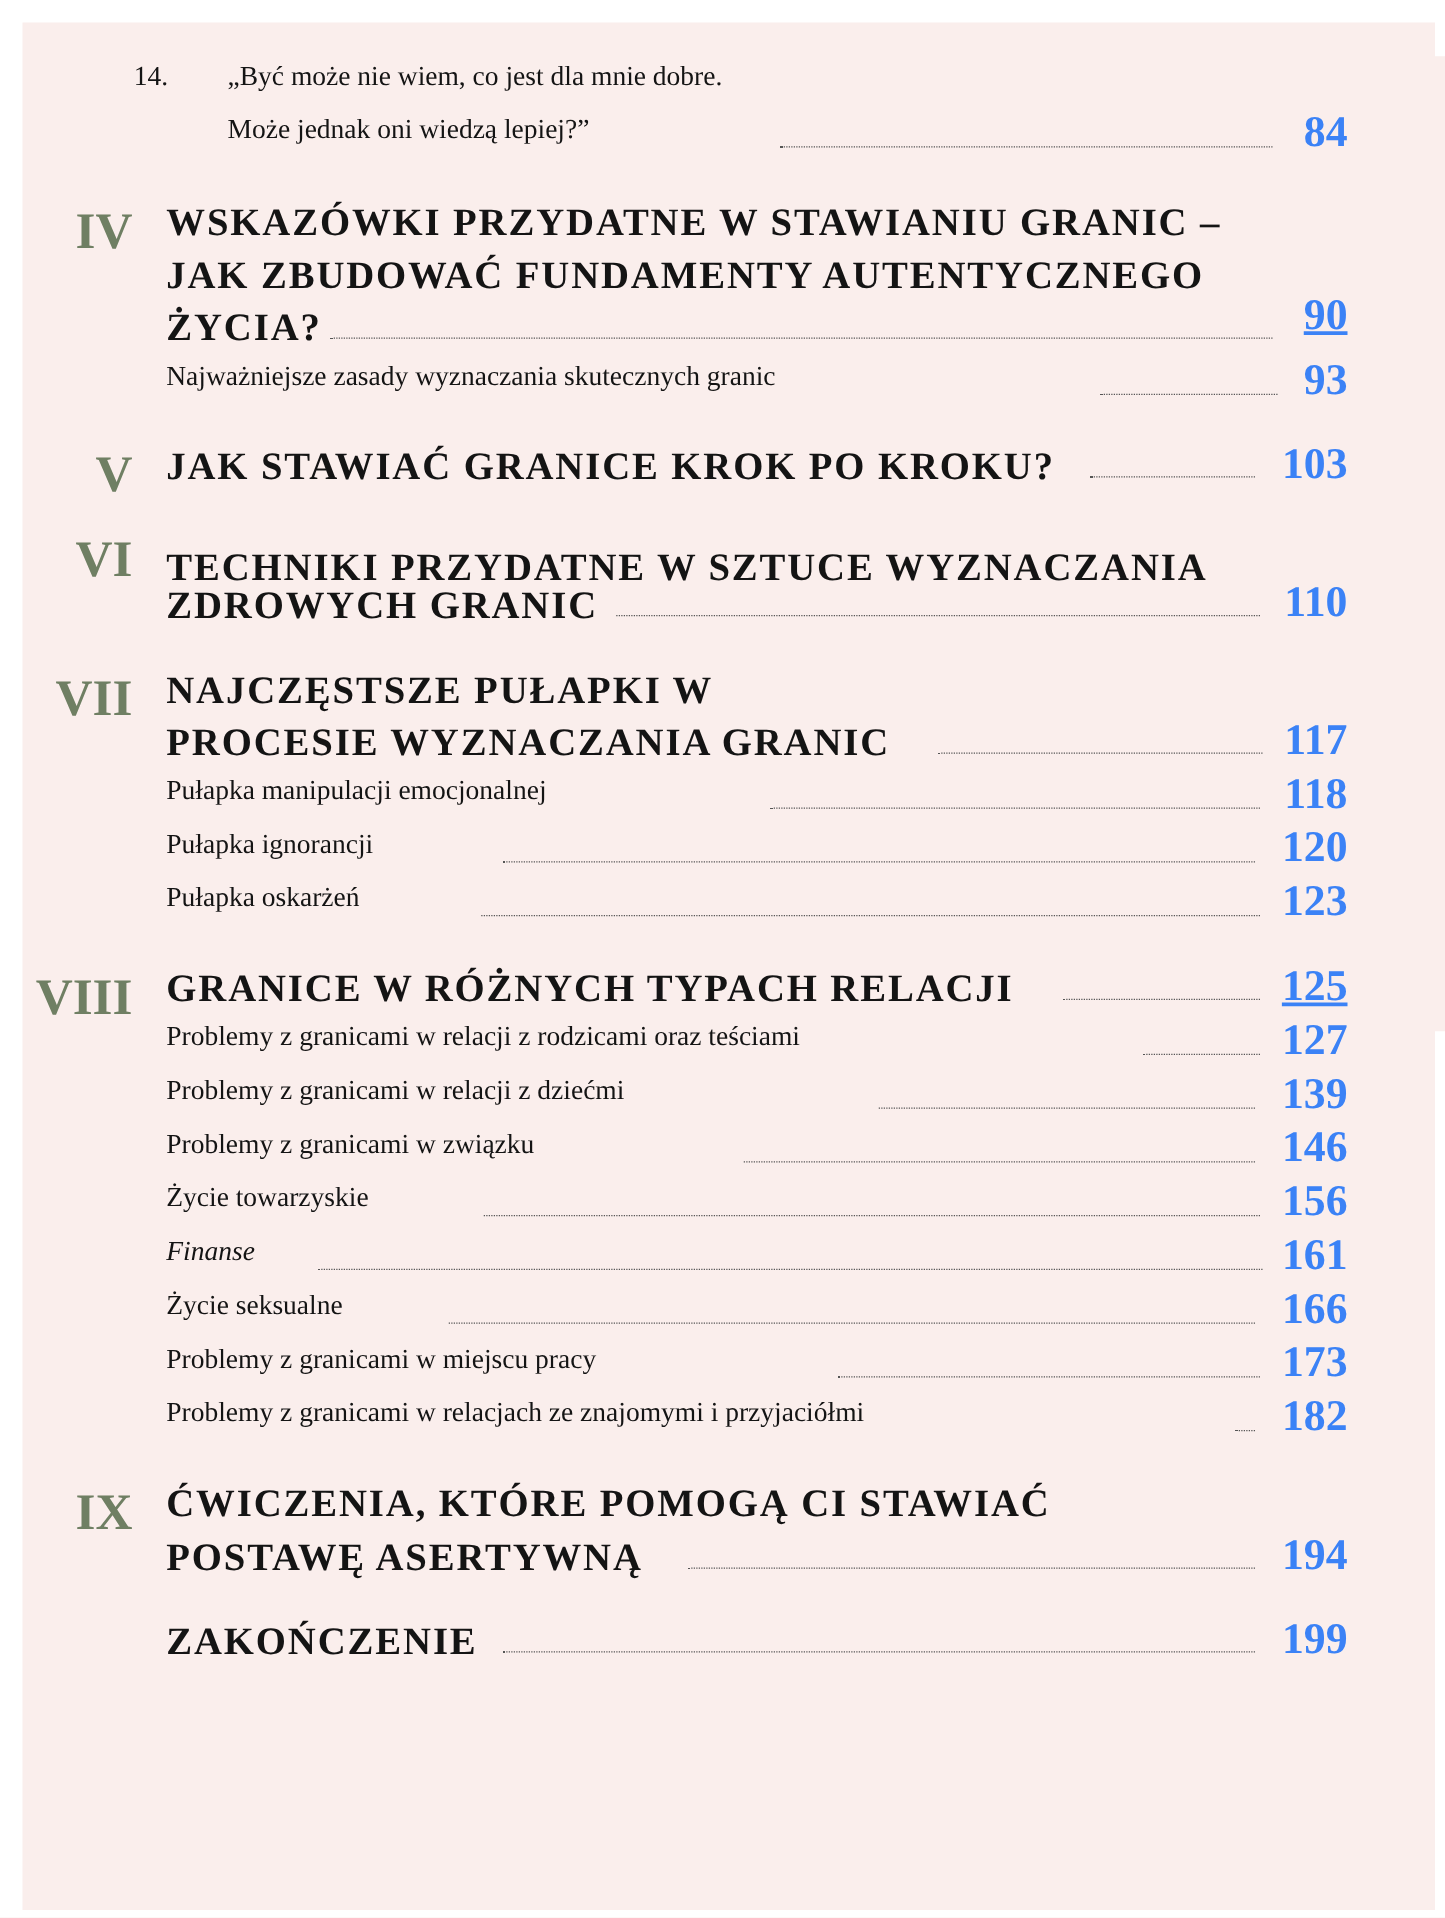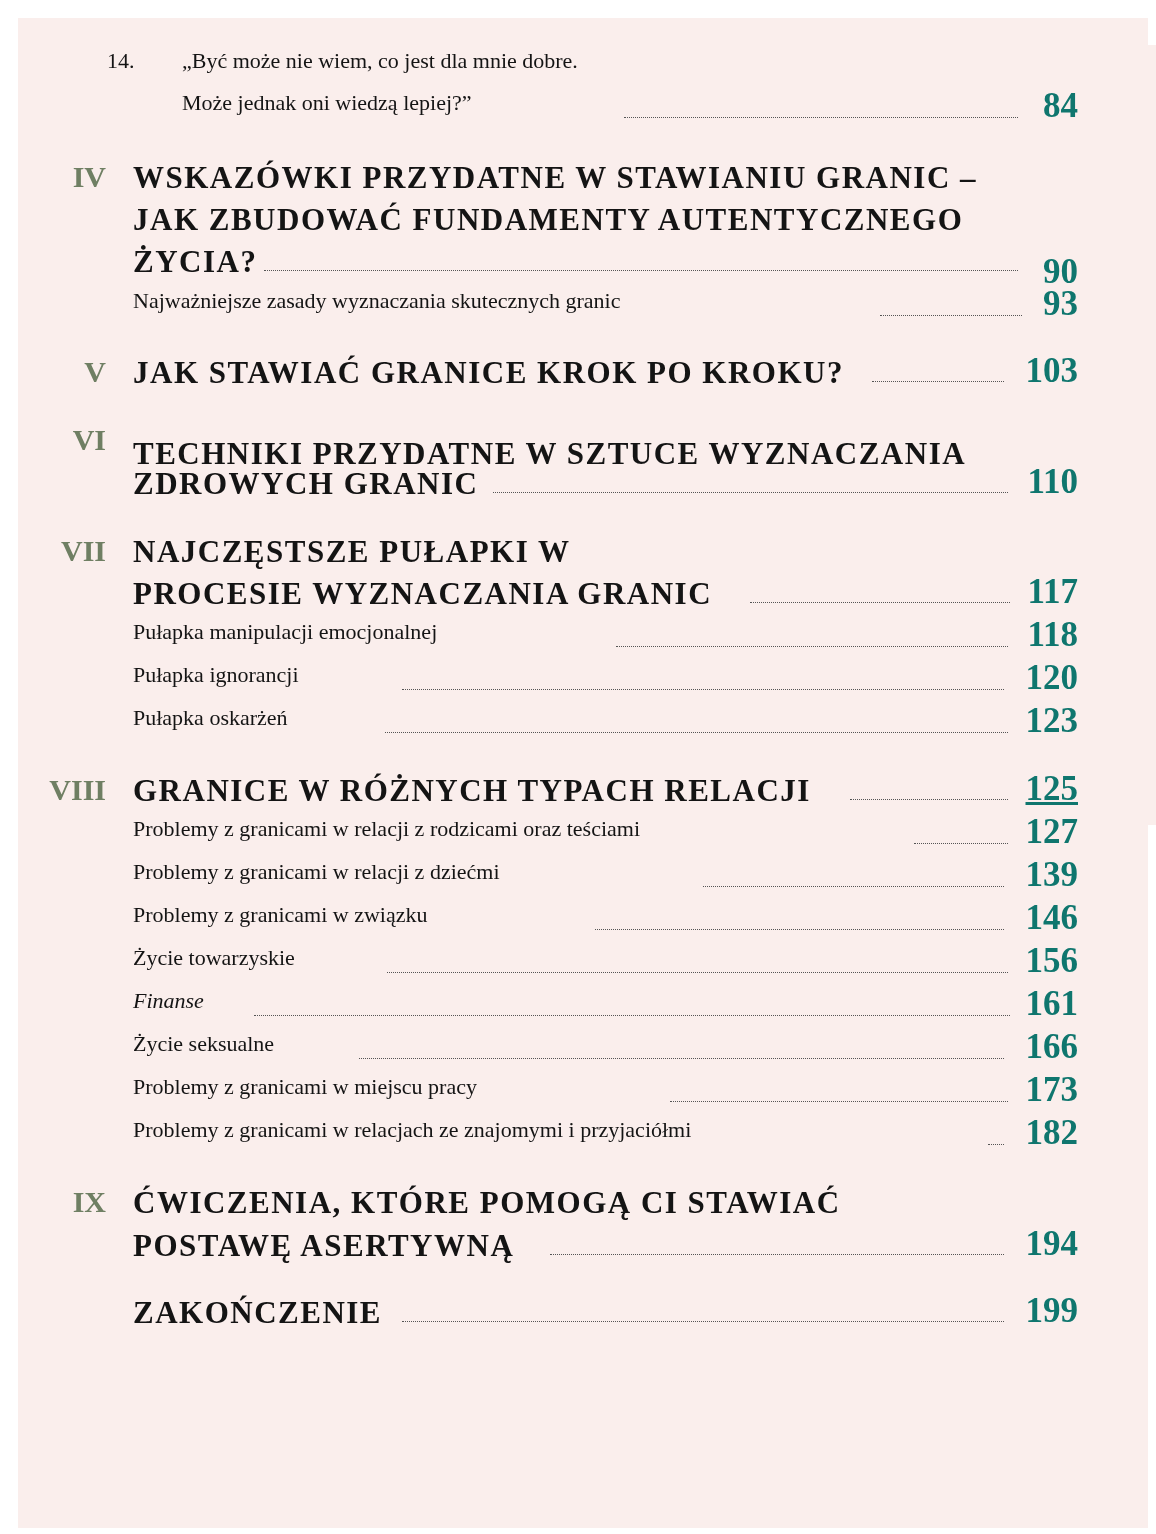--- a/index.html
+++ b/index.html
@@ -8,26 +8,26 @@
     background: #ffffff;
     font-family: "Liberation Serif", "DejaVu Serif", serif;
     color: #141414;
   }
   .page {
     position: absolute; left: 18px; top: 18px; width: 1130px; height: 1510px;
     background: #FAEEEC;
   }
   .notch-top { position: absolute; left: 1148px; top: 0; width: 8px; height: 45px; background: #ffffff; }
   .notch-right { position: absolute; left: 1148px; top: 45px; width: 8px; height: 780px; background: #FAEEEC; }
-  .roman { position: absolute; right: 1050px; text-align: right; font-weight: bold; color: #6F7F63; font-size: 30px; }
+  .roman { position: absolute; right: 1050px; text-align: right; font-weight: bold; color: #6F7F63; font-size: 41px; }
   .title { position: absolute; left: 133px; white-space: nowrap; }
   .chapter { font-weight: bold; font-size: 31px; letter-spacing: 1.5px; }
   .sub { font-size: 22px; }
   .leader { position: absolute; height: 0; border-bottom: 1.5px dotted #555; }
-  .page-no { position: absolute; right: 78px; font-weight: bold; color: #0f766e; font-size: 35px; }
+  .page-no { position: absolute; right: 78px; font-weight: bold; color: #3b82f6; font-size: 35px; }
 </style>
 </head>
 <body>
 
 <div class="page"></div>
 <div class="notch-top"></div>
 <div class="notch-right"></div>
 
 <div>
   <span class="sub" style="position:absolute;left:107px;top:48px;">14.</span>
@@ -36,21 +36,21 @@
   <div class="leader" style="left:624px;width:394px;top:117px;"></div>
   <span class="page-no" style="top:86px;">84</span>
 </div>
 
 <div>
   <span class="roman" style="top:160px;">IV</span>
   <span class="title chapter" style="top:160px;">WSKAZÓWKI PRZYDATNE W STAWIANIU GRANIC –</span>
   <span class="title chapter" style="top:202px;">JAK ZBUDOWAĆ FUNDAMENTY AUTENTYCZNEGO</span>
   <span class="title chapter" style="top:244px;">ŻYCIA?</span>
   <div class="leader" style="left:264px;width:754px;top:270px;"></div>
-  <span class="page-no" style="top:252px;">90</span>
+  <span class="page-no" style="top:232px;text-decoration:underline;">90</span>
 </div>
 <div>
   <span class="title sub" style="top:288px;">Najważniejsze zasady wyznaczania skutecznych granic</span>
   <div class="leader" style="left:880px;width:142px;top:315px;"></div>
   <span class="page-no" style="top:284px;">93</span>
 </div>
 
 <div>
   <span class="roman" style="top:355px;">V</span>
   <span class="title chapter" style="top:355px;">JAK STAWIAĆ GRANICE KROK PO KROKU?</span>

